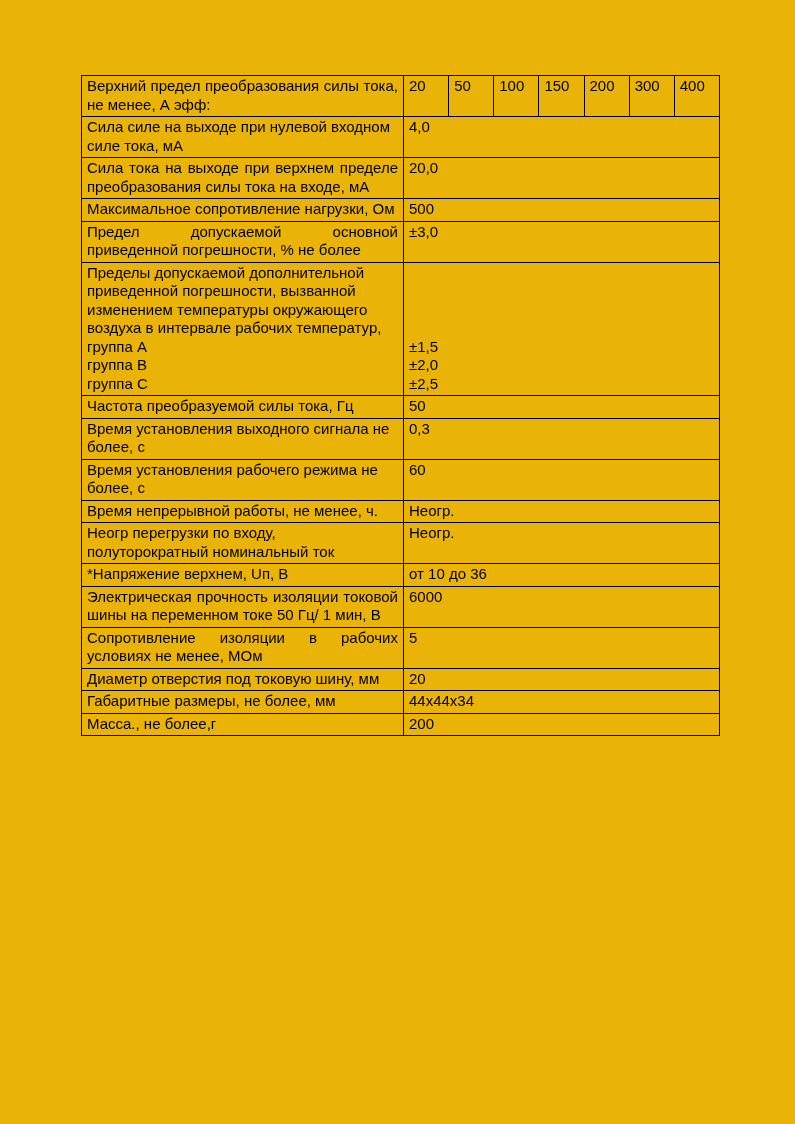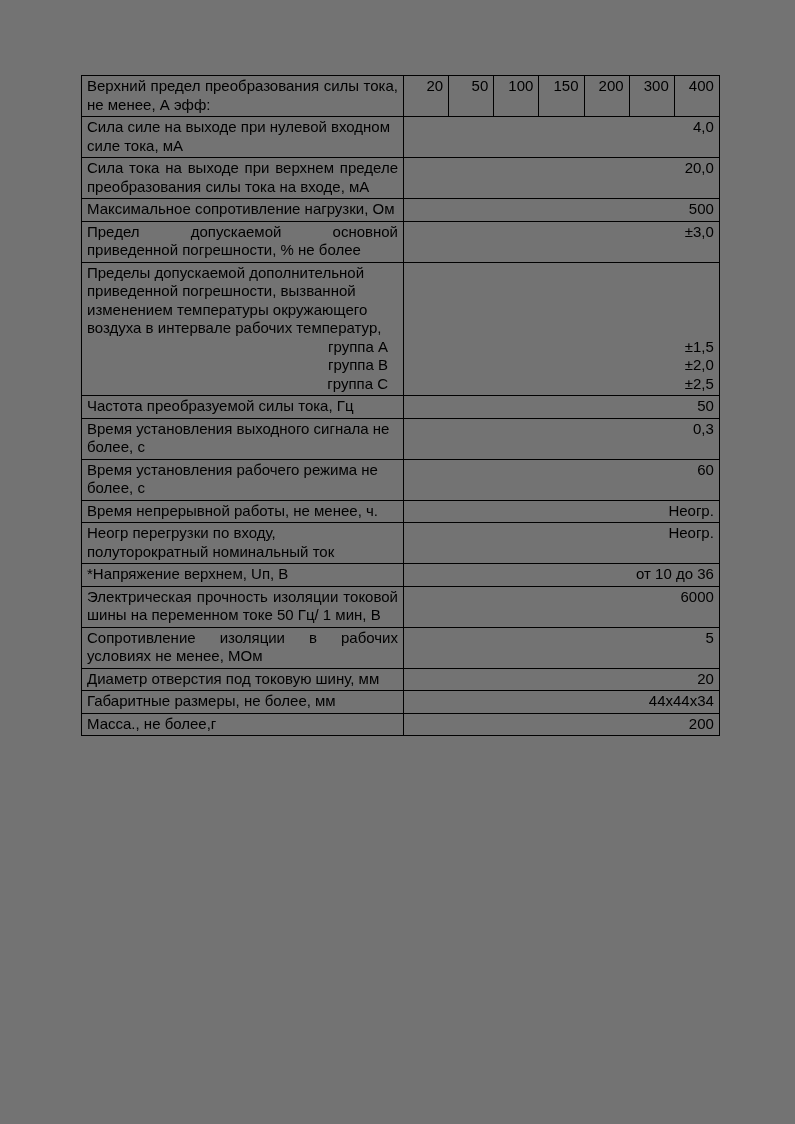--- a/index.html
+++ b/index.html
@@ -5,47 +5,47 @@
   * { margin: 0; padding: 0; box-sizing: border-box; }
   html, body { background: #ffffff; }
   body {
     width: 795px; height: 1124px;
     font-family: "Liberation Sans", "DejaVu Sans", sans-serif;
     color: #000;
   }
   .page {
     position: relative;
     width: 795px; height: 1124px;
-    background: #737373;
+    background: #eab308;
     overflow: hidden;
   }
   table.spec {
     position: absolute;
     left: 81px; top: 75px;
     width: 638px;
     border-collapse: collapse;
     table-layout: fixed;
     font-size: 15px;
     line-height: 18.5px;
   }
   table.spec td {
     border: 1px solid #000;
     padding: 1px 5px 2px 5px;
     vertical-align: top;
     overflow: hidden;
   }
   td.label { text-align: left; }
   td.label.just { text-align: justify; }
   td.val {
-    text-align: right;
+    text-align: left;
     vertical-align: middle;
     margin-top: 12px;
   }
   td.val.bottom { vertical-align: bottom; }
-  .grp { text-align: right; padding-right: 10px; }
+  .grp { text-align: left; padding-right: 10px; }
 </style>
 </head>
 <body>
 
 <div class="page">
   <table class="spec">
     <colgroup>
       <col style="width:322px">
       <col style="width:45.14px">
         <col style="width:45.14px">

